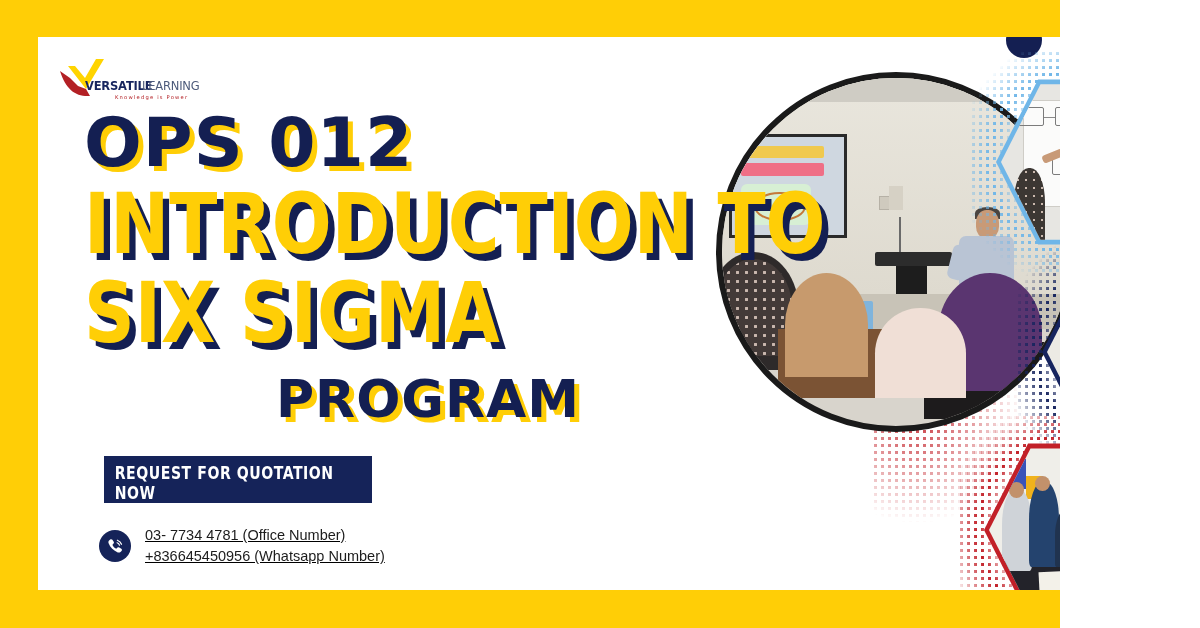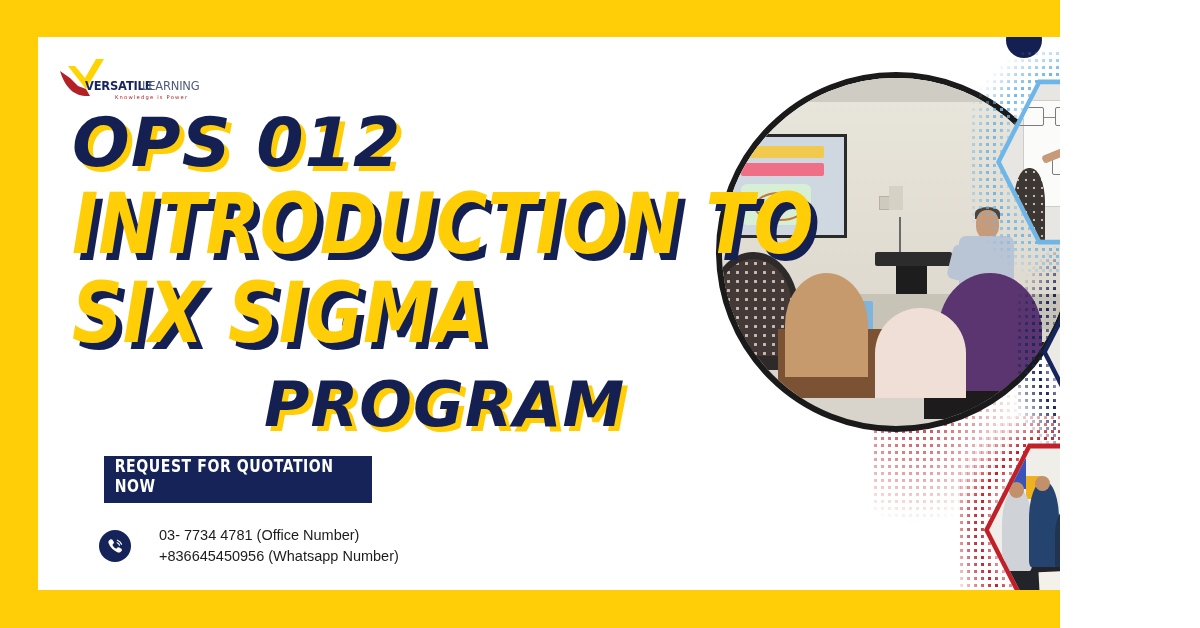--- a/index.html
+++ b/index.html
@@ -44,21 +44,21 @@
   #logo {
     position: absolute;
     left: 18px;
     top: 19px;
     width: 150px;
     height: 50px;
   }
   #logo svg { display: block; width: 150px; height: 50px; }
 
   
-  #headline { position: absolute; left: 34px; top: 73px; width: 640px; font-style: italic; }
+  #headline { position: absolute; left: 46px; top: 73px; width: 640px; }
 
   .ln { white-space: nowrap; line-height: 0.96; }
 
   
   .navy-yellow {
     font-family: "DejaVu Sans", sans-serif;
     font-weight: bold;
     color: #141F52;
     letter-spacing: 1px;
     text-shadow: 5px 5px 0 #FFCE06;
@@ -69,32 +69,32 @@
     font-weight: bold;
     color: #FFCE06;
     letter-spacing: 0px;
     text-shadow: 6px 6px 0 #141F52;
     transform: scaleX(1.0);
   }
 
   #line-code    { font-size: 68px; }
   #line-intro   { font-size: 74px; margin-top: 14px; transform: scale(1.06,1.12); transform-origin: left center; }
   #line-six     { font-size: 74px; margin-top: 18px; transform: scale(1.06,1.12); transform-origin: left center; }
-  #line-program { font-size: 62px; margin-top: 26px; margin-left: 192px; }
+  #line-program { font-size: 52px; margin-top: 26px; margin-left: 192px; }
 
   
   #cta {
     position: absolute;
     left: 66px;
     top: 419px;
     width: 268px;
     height: 47px;
     background: #152359;
     display: flex;
-    align-items: flex-start;
+    align-items: flex-end;
     justify-content: center;
     cursor: pointer;
   }
   #cta-label {
     color: #ffffff;
     font-family: "Liberation Sans Narrow", "DejaVu Sans Condensed", "Liberation Sans", sans-serif;
     font-weight: bold;
     font-size: 17px;
     letter-spacing: 0.6px;
     transform: scaleX(0.92);
@@ -103,21 +103,21 @@
   
   #contact-row {
     position: absolute;
     left: 60px;
     top: 488px;
     width: 590px;
     display: flex;
     align-items: flex-start;
     gap: 62px;
   }
-  .contact-item { display: flex; align-items: center; gap: 27px; }
+  .contact-item { display: flex; align-items: center; gap: 13px; text-decoration: underline; }
   .cicon { width: 34px; height: 34px; flex: 0 0 34px; }
   .cicon svg { display: block; width: 34px; height: 34px; }
   .ctext {
     font-family: "Liberation Sans", sans-serif;
     font-size: 14.5px;
     color: #1c1c1c;
     line-height: 1.45;
     white-space: nowrap;
   }
 

